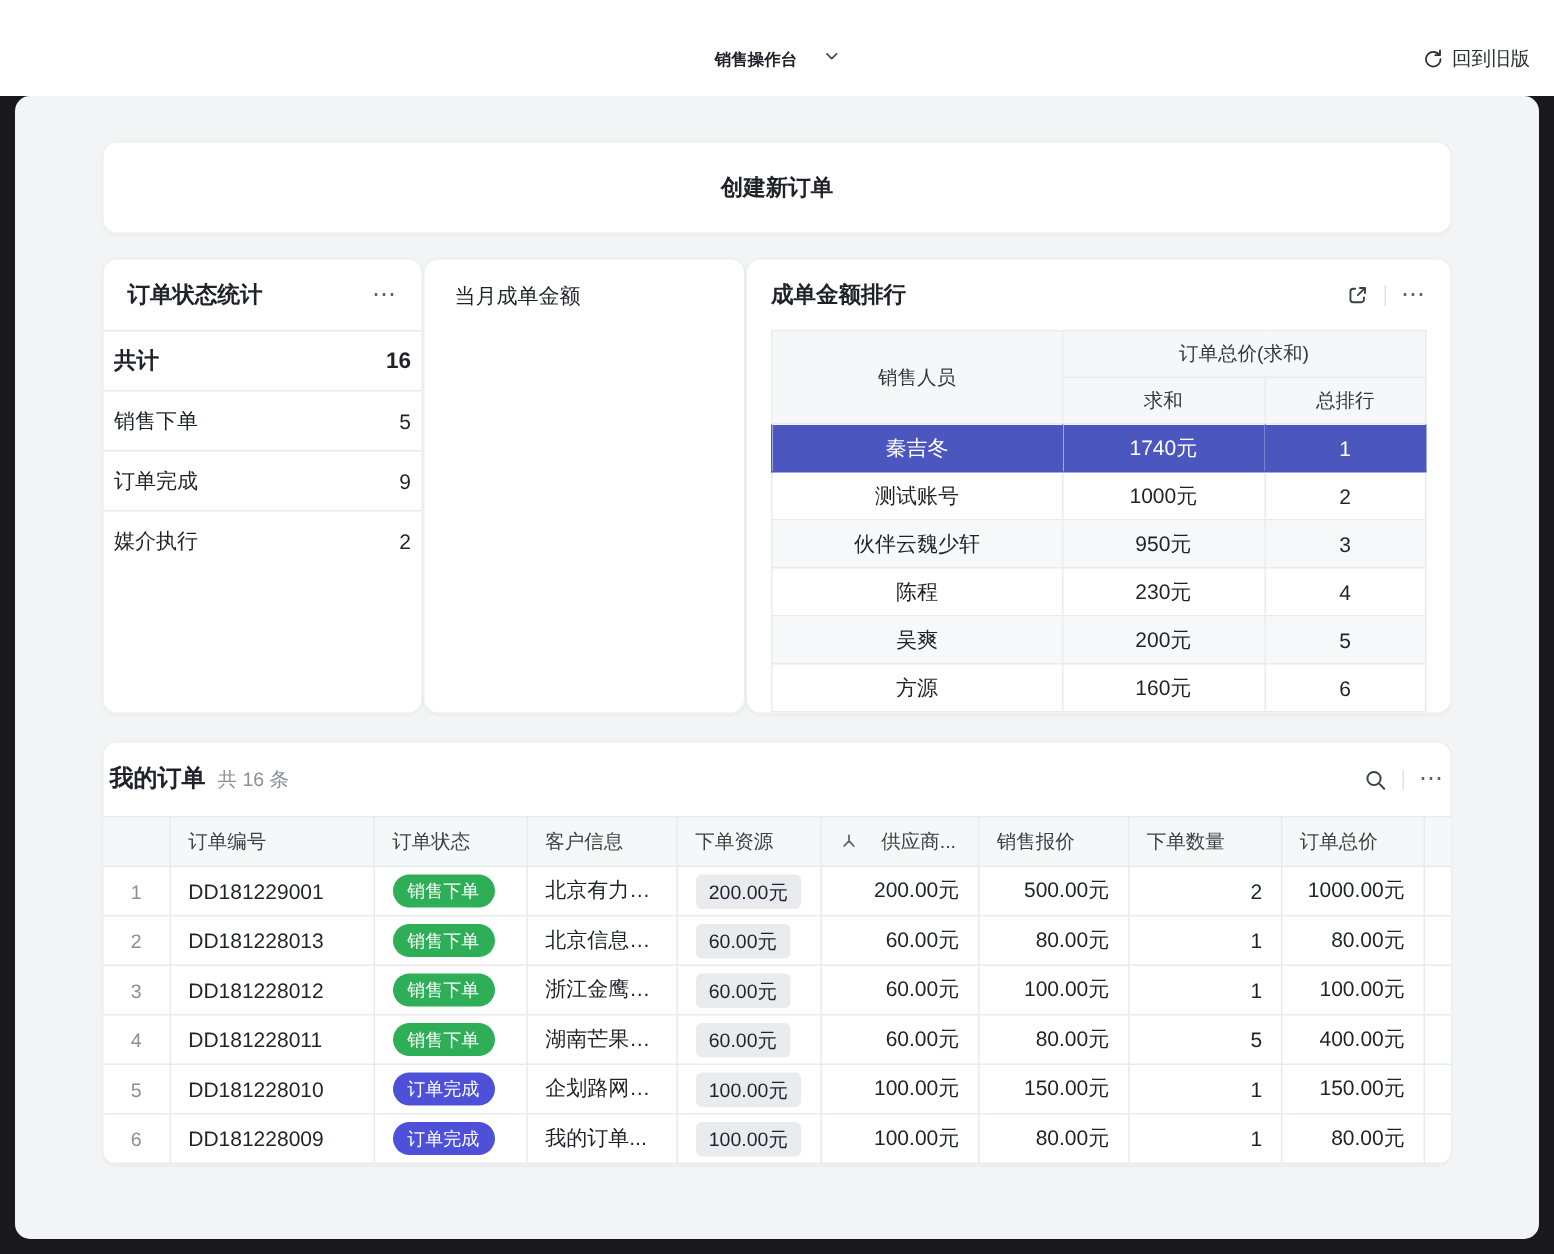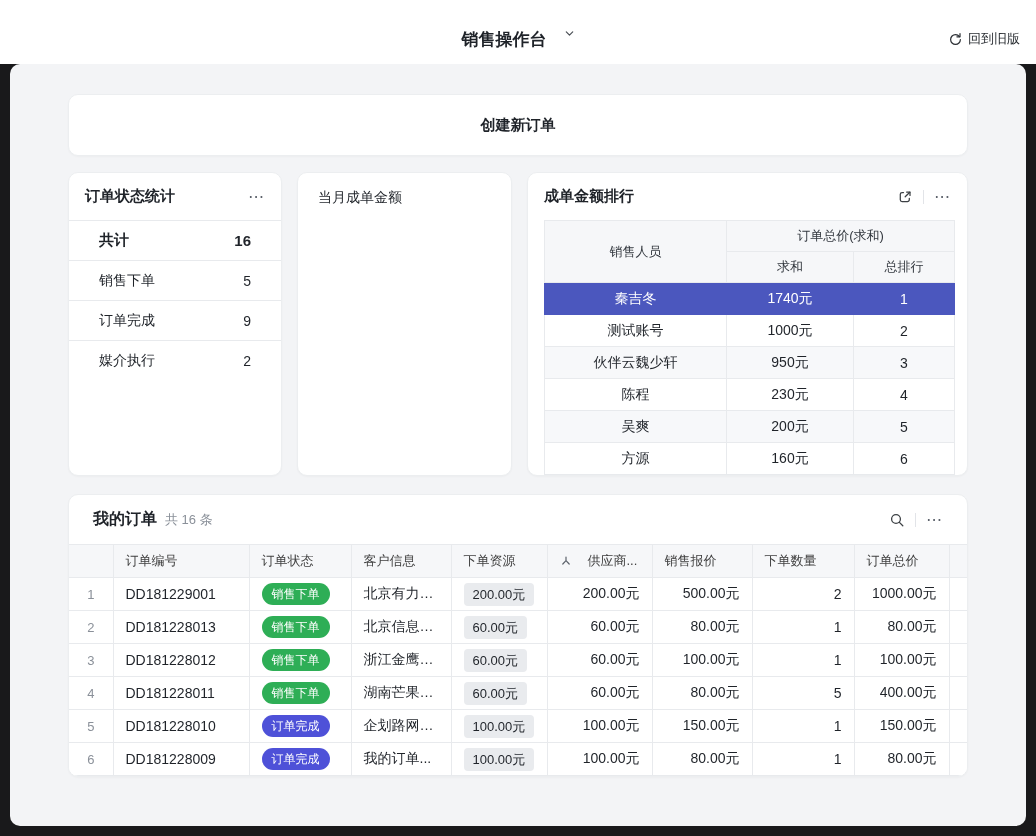--- a/index.html
+++ b/index.html
@@ -20,58 +20,58 @@
     width:1036px;height:836px;overflow:hidden;
     background:var(--dark-bg);
     font-family:"Liberation Sans","DejaVu Sans",sans-serif;
     color:var(--text);font-size:14px;
   }
   
   .app-header{
     height:64px;background:#fff;position:relative;
     display:flex;align-items:center;justify-content:center;
   }
-  .app-title{display:flex;align-items:flex-start;gap:17px;font-size:17px;font-weight:600;cursor:pointer;padding-top:14px}
+  .app-title{display:flex;align-items:flex-start;gap:17px;font-size:11px;font-weight:600;cursor:pointer;padding-top:14px}
   .back-btn{
     position:absolute;right:16px;top:50%;transform:translateY(calc(-50% + 7px));
     display:flex;align-items:center;gap:5px;font-size:13px;color:#2a2e33;cursor:pointer;
   }
   
   .canvas{
     margin:0 10px 10px;height:762px;background:var(--canvas);
     border-radius:10px;overflow:hidden;
   }
   .inner{width:900px;margin:0 auto;padding-top:30px}
   .card{
     background:#fff;border:1px solid var(--card-border);border-radius:10px;
     box-shadow:0 1px 2px rgba(0,0,0,.03);
   }
   
   .create-card{
     height:62px;display:flex;align-items:center;justify-content:center;
     font-size:15px;font-weight:600;cursor:pointer;margin-bottom:16px;
   }
   
-  .stats-row{display:flex;gap:15px;height:304px}
+  .stats-row{display:flex;height:304px}
   .card-head{
     display:flex;align-items:center;justify-content:space-between;
     padding:14px 16px;
   }
   .card-title{font-size:15px;font-weight:700}
   .more-btn{color:#5c626b;font-size:16px;letter-spacing:1px;cursor:pointer;line-height:1}
   .vdiv{width:1px;height:14px;background:#e2e4e8;display:inline-block}
   .icon-btn{display:flex;align-items:center;cursor:pointer}
   .head-icons{display:flex;align-items:center;gap:10px}
 
   
   .status-card{width:214px;overflow:hidden}
   .status-card .card-head{border-bottom:1px solid var(--line)}
   .status-row{
     height:40px;display:flex;align-items:center;justify-content:space-between;
-    padding:0 30px;
+    padding:0 7px;
   }
   .status-row:not(:last-child){border-bottom:1px solid var(--line)}
   .status-row .lbl{font-size:14px}
   .status-row .val{font-size:14px;font-weight:500}
   .status-row.total .lbl{font-weight:700;font-size:15px}
   .status-row.total .val{font-weight:700;font-size:15px}
 
   
   .amount-card{width:215px;padding:16px 20px}
   .amount-label{font-size:14px}
@@ -86,21 +86,21 @@
     overflow:hidden;white-space:nowrap;text-overflow:ellipsis;
   }
   .rank-table thead th{background:var(--header-gray);font-weight:400;color:#33383f;font-size:13px;height:31px}
   .rank-table tbody td{height:32px;font-size:14px}
   .rank-table tbody tr:nth-child(odd){background:#f7f8fa}
   .rank-table tr.hl{background:var(--indigo-row) !important}
   .rank-table tr.hl td{color:#fff;font-weight:500;border-color:var(--indigo-row)}
 
   
   .orders-card{margin-top:18px;overflow:hidden}
-  .orders-head{display:flex;align-items:center;justify-content:space-between;padding:14px 24px}
+  .orders-head{display:flex;align-items:center;justify-content:space-between;padding:14px 4px}
   .orders-title-group{display:flex;align-items:baseline;gap:8px}
   .orders-title{font-size:16px;font-weight:700}
   .orders-count{font-size:13px;color:var(--muted)}
   .filter-row{display:flex;align-items:center;gap:12px;padding:6px 20px 14px}
   .filter-label{font-size:14px;margin-right:2px}
   .select{
     width:170px;height:34px;border:1px solid #dcdfe3;border-radius:6px;background:#fff;
     display:flex;align-items:center;justify-content:space-between;padding:0 10px;
     color:#8f959e;font-size:13px;cursor:pointer;
   }

